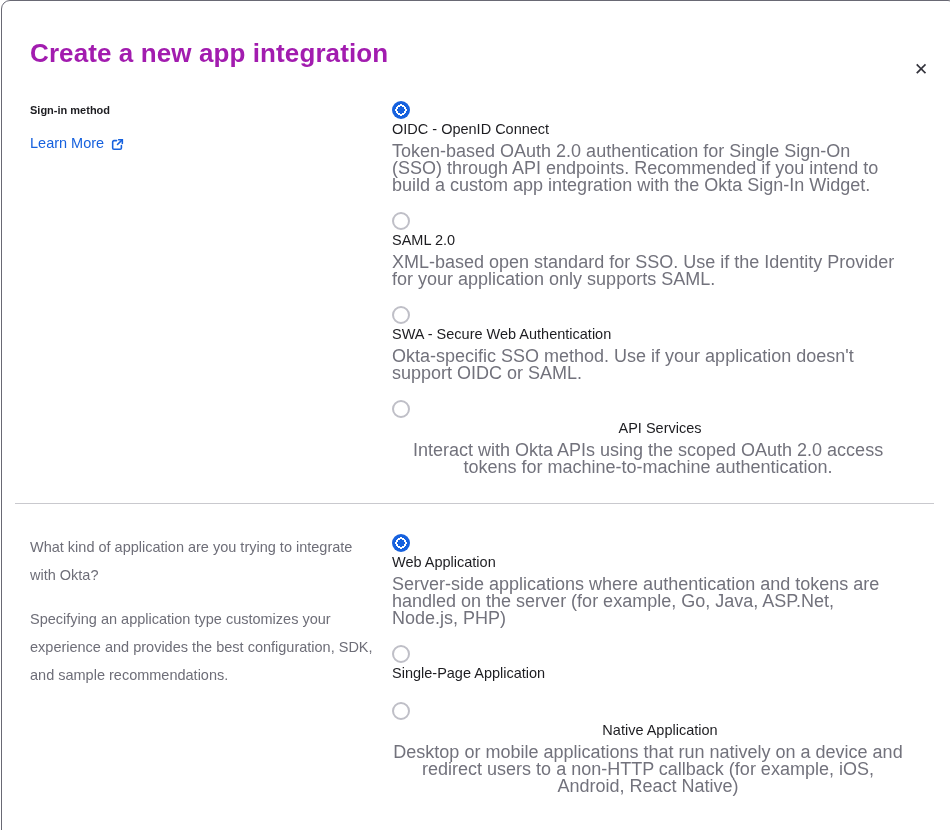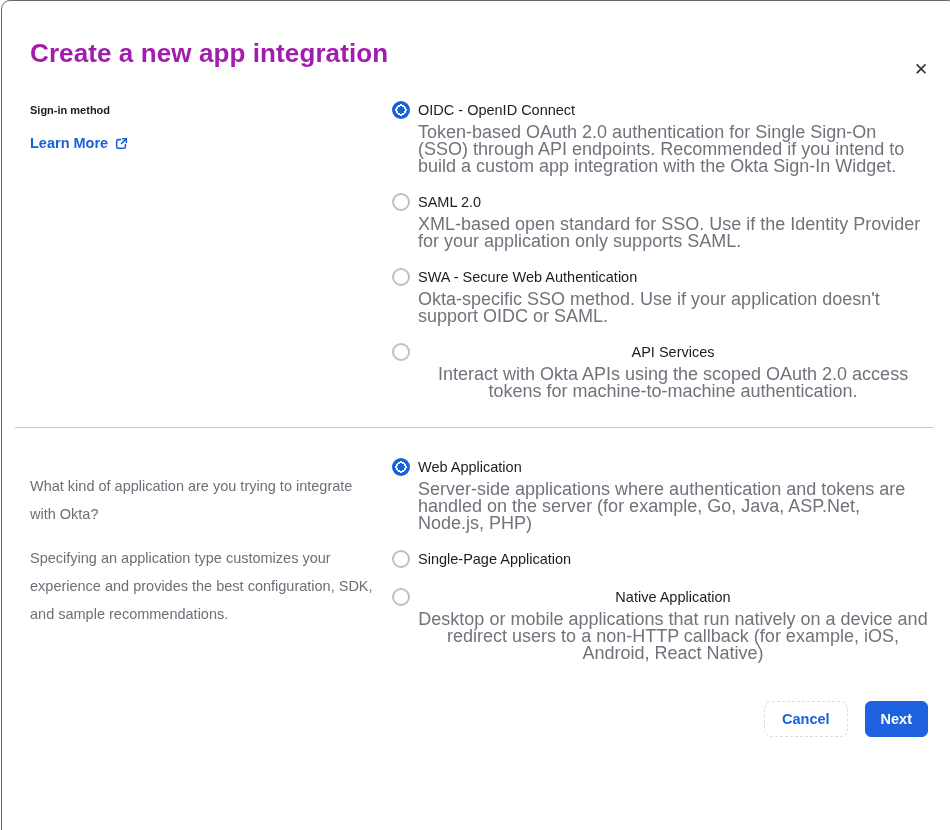--- a/index.html
+++ b/index.html
@@ -24,33 +24,33 @@
     font-family:"Liberation Sans", sans-serif;
   }
 
   .section {
     display:grid; grid-template-columns:346px 1fr; column-gap:16px;
     margin-top:31px;
   }
   .section-left {}
   .section-label { font-size:11px; font-weight:bold; color:#1d1d21; line-height:20px; }
   .learn-more {
-    display:inline-flex; align-items:center; gap:7px; margin-top:15px;
-    font-size:14.5px; font-weight:bold; color:#1661de; text-decoration:none;
+    display:inline-flex; align-items:flex-end; gap:7px; margin-top:15px;
+    font-size:14.5px; font-weight:normal; color:#1661de; text-decoration:none;
     cursor:pointer;
   }
   .learn-more svg { display:block; }
   .section-para {
-    margin-top:15px; font-size:14.5px; color:#6e6e78; line-height:28px;
+    font-size:14.5px; color:#6e6e78; line-height:28px;
     max-width:350px;
   }
   .section-para + .section-para { margin-top:16px; }
 
   .options {}
-  .option { display:flex; gap:8px; margin-bottom:17px; cursor:pointer; }
+  .option { display:flex; gap:0; margin-bottom:17px; cursor:pointer;flex-direction:column; }
   .option:last-child { margin-bottom:0;text-align:center; }
   .radio {
     flex:none; width:18px; height:18px; border-radius:50%;
     border:2px solid #bfbfc7; background:#fff; margin-top:1px; cursor:pointer;
   }
   .radio.selected {
     border:none;
     background:radial-gradient(circle, #1661de 0 3.6px, #ffffff 3.6px 5.7px, #1661de 5.7px);
   }
   .option-label { font-size:14.5px; color:#1d1d21; line-height:21px; }

